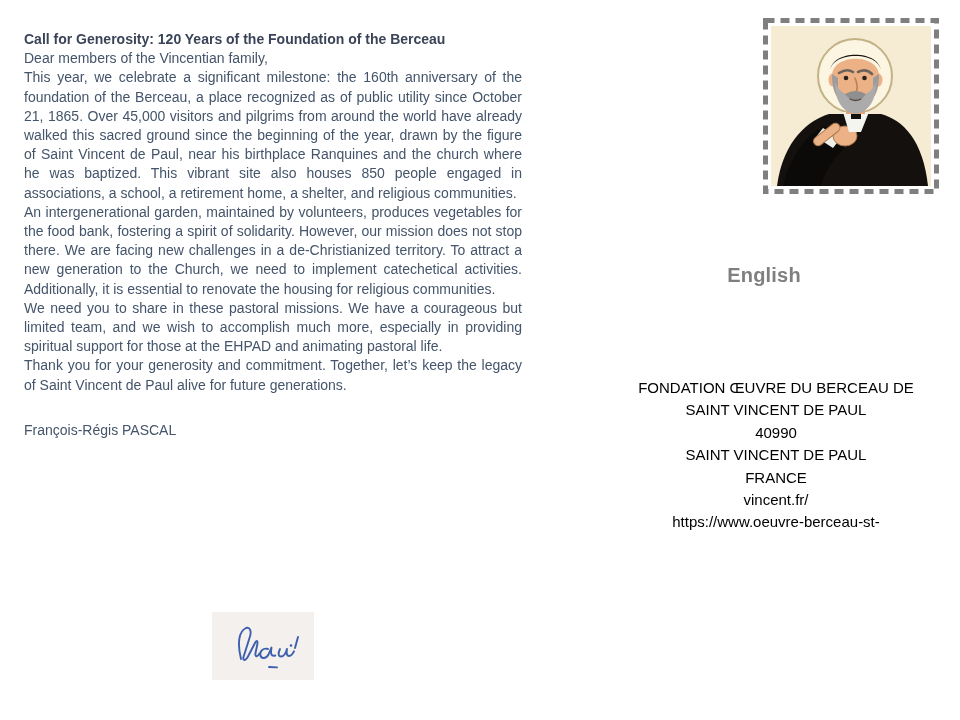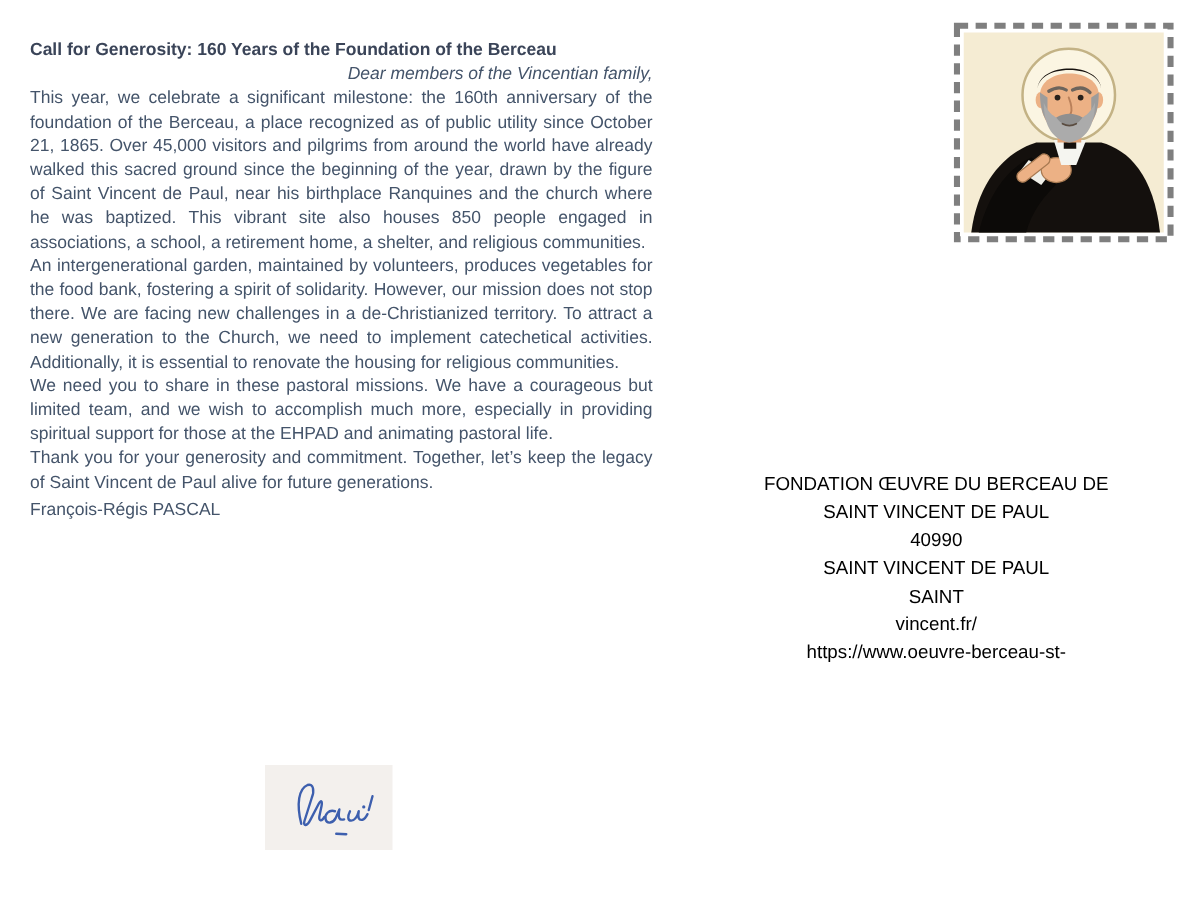--- a/index.html
+++ b/index.html
@@ -28,53 +28,53 @@
   .letter{
     position:absolute;left:24px;top:30px;width:498px;
     color:var(--letter-text);
     font-size:14px;line-height:19.2px;
   }
   .letter-title{
     font-weight:bold;color:var(--letter-title);
     margin:0 0 19.2px 0;text-align:left;
   }
   .letter p{margin:0;text-align:justify;}
-  .letter p.salutation{text-align:right;font-style:italic;}
+  .letter p.salutation{text-align:left;}
   .letter p.bold-para{font-weight:bold;}
-  .signer-block{margin-top:3px;}
+  .signer-block{margin-top:26px;}
   .signer-block div{line-height:19.2px;}
   
   .signature-box{
     position:absolute;left:212px;top:612px;width:102px;height:68px;
     background:var(--signature-bg);
   }
   .signature-box svg{display:block;width:100%;height:100%;}
   .sig-stroke{fill:none;stroke:var(--signature-ink);stroke-width:1.9;stroke-linecap:round;stroke-linejoin:round;}
   
   .portrait-frame{
     position:absolute;left:763px;top:18px;width:176px;height:176px;
   }
   .language-label{
     position:absolute;left:683px;top:264px;width:162px;
     text-align:center;color:var(--language-label);
     font-size:20px;font-weight:bold;letter-spacing:0.2px;
   }
   .address-block{
-    position:absolute;left:588px;top:377px;width:322px;
+    position:absolute;left:615px;top:377px;width:322px;
     text-align:center;color:var(--address-text);
     font-size:15px;line-height:22.4px;
   }
 </style>
 </head>
 <body>
 
 <div class="page">
 
   <div class="letter">
-    <p class="letter-title">Call for Generosity: 160 Years of the Foundation of the Berceau</p>
+    <p class="letter-title">Call for Generosity: 120 Years of the Foundation of the Berceau</p>
     <p class="salutation">Dear members of the Vincentian family,</p>
     <p>This year, we celebrate a significant milestone: the 160th anniversary of the foundation of the Berceau, a place recognized as of public utility since October 21, 1865. Over 45,000 visitors and pilgrims from around the world have already walked this sacred ground since the beginning of the year, drawn by the figure of Saint Vincent de Paul, near his birthplace Ranquines and the church where he was baptized. This vibrant site also houses 850 people engaged in associations, a school, a retirement home, a shelter, and religious communities.</p>
     <p>An intergenerational garden, maintained by volunteers, produces vegetables for the food bank, fostering a spirit of solidarity. However, our mission does not stop there. We are facing new challenges in a de-Christianized territory. To attract a new generation to the Church, we need to implement catechetical activities. Additionally, it is essential to renovate the housing for religious communities.</p>
     <p>We need you to share in these pastoral missions. We have a courageous but limited team, and we wish to accomplish much more, especially in providing spiritual support for those at the EHPAD and animating pastoral life.</p>
     <p>Thank you for your generosity and commitment. Together, let’s keep the legacy of Saint Vincent de Paul alive for future generations.</p>
     <div class="signer-block">
       <div>François-Régis PASCAL</div>
     </div>
   </div>
 
@@ -133,24 +133,25 @@
         <path d="M84,52 q3.5,9 1.5,13 q-2,3 -5.5,2" stroke="#B9805A" stroke-width="1.6" fill="none" stroke-linecap="round"></path>
 
         <path d="M64,56 C64,76 72,86 84.5,88 C97,86 105,76 105,56 C100,68 92,70 84.5,70 C77,70 69,68 64,56 Z" fill="#ABABAB"></path>
         <path d="M74,68 Q84.5,62 95,68 Q90,75 84.5,74 Q79,75 74,68 Z" fill="#8F8F8F"></path>
 
         <path d="M79,73 q5.5,3 11,0" stroke="#5A4C40" stroke-width="1.4" fill="none" stroke-linecap="round"></path>
       </g>
     </svg>
   </div>
 
+  <div class="language-label">English</div>
 
   <div class="address-block">
     <div>FONDATION ŒUVRE DU BERCEAU DE</div>
     <div>SAINT VINCENT DE PAUL</div>
     <div>40990</div>
     <div>SAINT VINCENT DE PAUL</div>
-    <div>SAINT</div>
+    <div>FRANCE</div>
     <div>vincent.fr/</div>
     <div>https://www.oeuvre-berceau-st-</div>
   </div>
 
 </div>
 
 </body></html>

